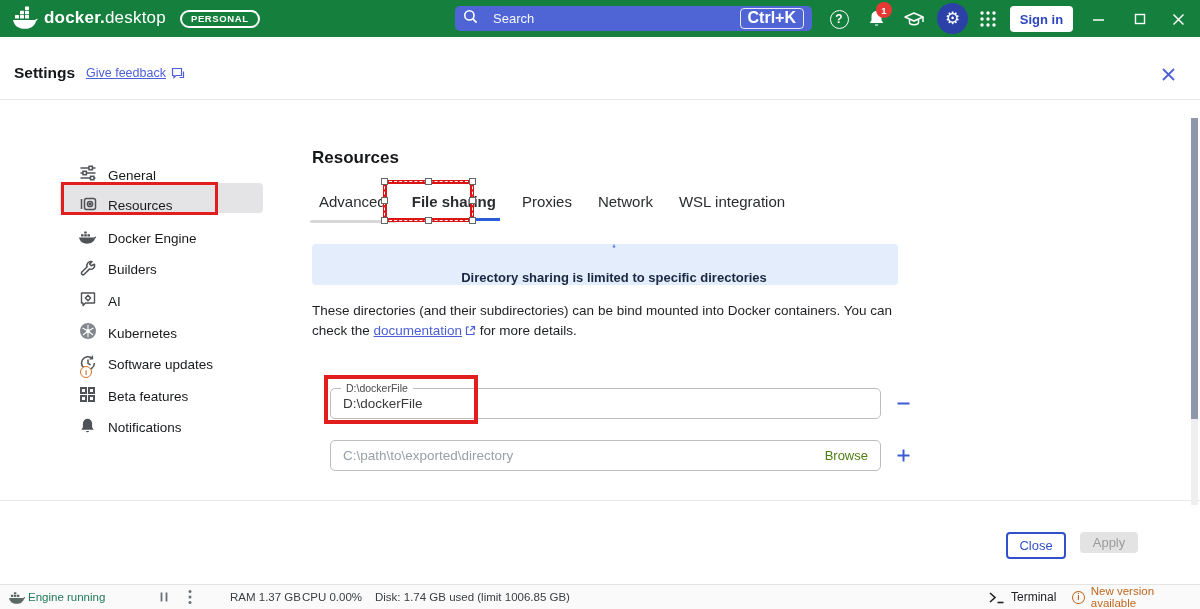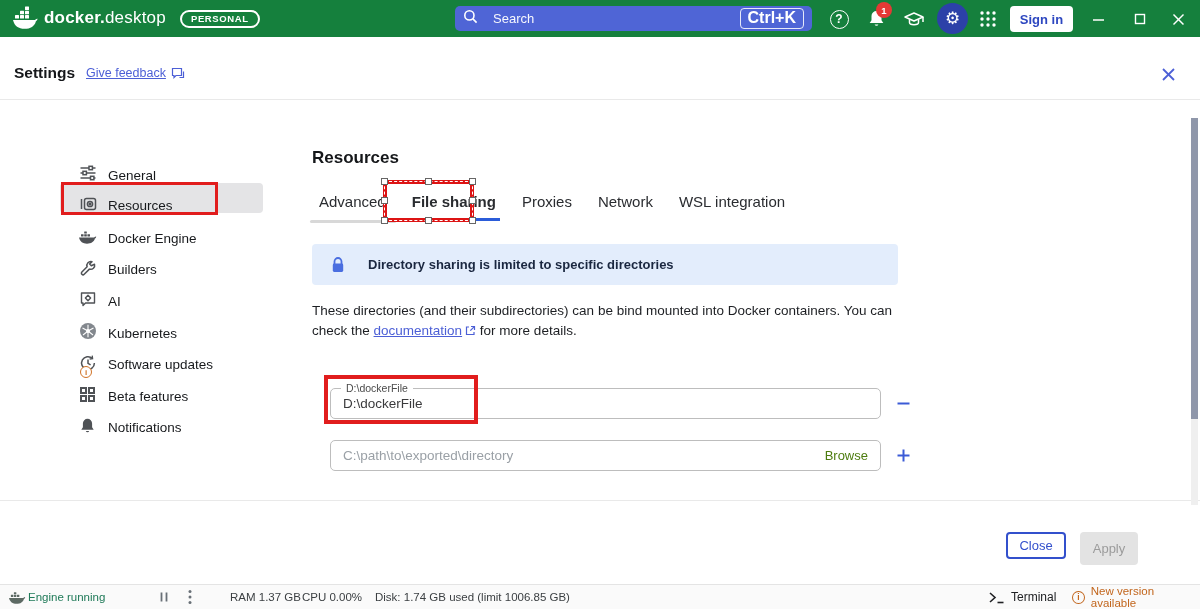--- a/index.html
+++ b/index.html
@@ -66,42 +66,42 @@
 
   
   .main-title { position:absolute; left:312px; top:148px; font-size:17px; font-weight:700; color:#15171a; }
   .tabs { position:absolute; left:319px; top:193px; display:flex; gap:26px; }
   .tab { font-size:15px; color:#2a2c30; padding-bottom:11px; cursor:pointer; position:relative; }
   .tab.active { font-weight:700; }
   .tab.active::after { content:""; position:absolute; left:-4px; right:-4px; bottom:0; height:3px; background:#2b5cd9; }
   .tabs-scroll { position:absolute; left:310px; top:220px; width:86px; height:3px; background:#d8d8d8; border-radius:2px; }
 
   .banner { position:absolute; left:312px; top:244px; width:586px; height:41px; background:#e3edfc; border-radius:4px;
-    display:flex; align-items:center; gap:22px; padding-left:18px; }
+    display:flex; align-items:center; gap:22px; padding-left:18px;flex-direction:column; }
   .banner-text { font-size:13px; font-weight:700; color:#1a2740; }
 
   .desc { position:absolute; left:312px; top:301px; width:592px; font-size:13.5px; line-height:20px; color:#1d1f23; }
   .doc-link { color:#4c5fd6; text-decoration:underline; cursor:pointer; }
   .ext-ico { display:inline-block; vertical-align:-1px; margin-left:3px; }
 
   .field { position:absolute; left:330px; width:551px; height:31px; border:1px solid #bdbdbd; border-radius:5px; background:#fff; }
   .field-1 { top:388px; } .field-2 { top:440px; }
   .float-label { position:absolute; top:-7px; left:10px; background:#fff; padding:0 5px; font-size:10.5px; color:#4a4a4a; }
   .field input { width:100%; height:100%; border:none; outline:none; background:transparent; padding:0 70px 0 12px;
     font-size:13.5px; color:#3a3a3c; font-family:inherit; }
   .field input::placeholder { color:#9aa0a6; opacity:1; }
   .browse-btn { position:absolute; right:12px; top:7px; font-size:13px; color:#4d7c0f; background:none; border:none;
     cursor:pointer; font-family:Liberation Sans, sans-serif; }
   .row-op { position:absolute; width:20px; height:20px; display:flex; align-items:center; justify-content:center; cursor:pointer; }
   .op-minus { left:893px; top:393px; } .op-plus { left:893px; top:445px; }
 
   .divider-bottom { position:absolute; left:0; top:500px; width:1200px; height:1px; background:#e9e9e9; }
   .close-btn { position:absolute; left:1006px; top:532px; width:60px; height:27px; background:#fff; border:2px solid #3350cc;
     border-radius:4px; color:#3350cc; font-size:13px; cursor:pointer; font-family:inherit; }
-  .apply-btn { position:absolute; left:1080px; top:532px; width:58px; height:33px; background:#e3e3e3; border:none;
+  .apply-btn { position:absolute; left:1080px; top:532px; width:58px; height:21px; background:#e3e3e3; border:none;
     border-radius:4px; color:#9b9b9b; font-size:13px; font-family:inherit; }
 
   
   .scroll-track { position:absolute; left:1191px; top:118px; width:7px; height:387px; background:#efefef; }
   .scroll-thumb { position:absolute; left:1191px; top:118px; width:7px; height:301px; background:#8f97aa; cursor:pointer; }
 
   
   .statusbar { position:absolute; left:0; top:584px; width:1200px; height:25px; background:#fafafa; border-top:1px solid #e4e4e4;
     font-size:11.5px; color:#3c4043; }
   .sb { position:absolute; top:0; height:24px; display:flex; align-items:center; gap:6px; }

